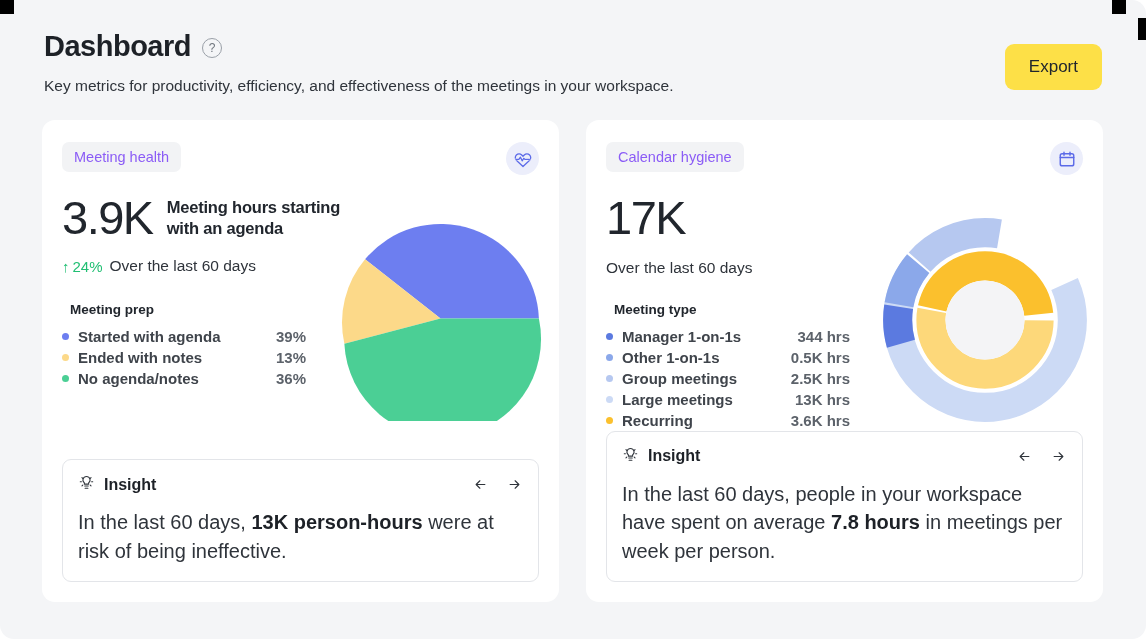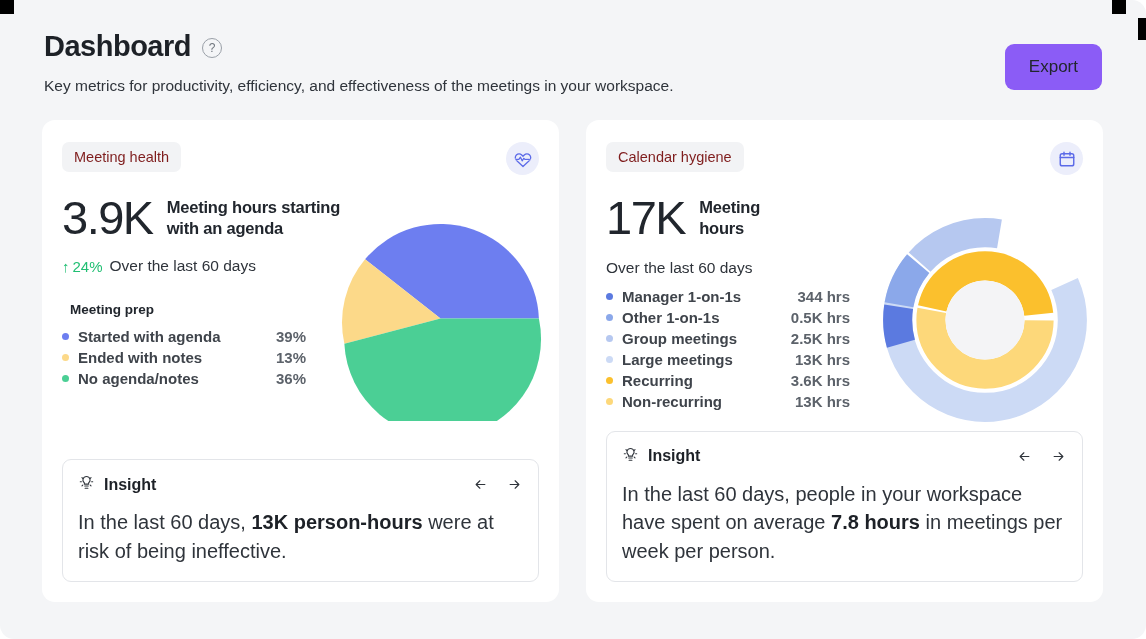--- a/index.html
+++ b/index.html
@@ -34,40 +34,40 @@
     border: 1.6px solid #9aa0a8;
     display: flex; align-items: center; justify-content: center;
     font-size: 12px; color: #6f757d; cursor: pointer;
     margin-top: 3px;
   }
   .subtitle {
     margin-top: 13px; font-size: 15.5px; color: #2f343b; line-height: 1.3;
   }
   .export-btn {
     position: absolute; right: 0; top: 14px;
-    background: #8b5cf6; border: none; border-radius: 9px;
+    background: #fde047; border: none; border-radius: 9px;
     padding: 13px 24px; font-size: 17px; color: #21262d;
     font-family: "Liberation Sans", sans-serif; cursor: pointer;
   }
 
   
   .cards {
     position: absolute; left: 42px; top: 120px;
     display: flex; gap: 27px;
   }
   .card {
     width: 517px; height: 482px;
     background: #fff; border-radius: 13px;
     padding: 22px 20px 20px 20px;
     position: relative;
   }
   .card-top { display: flex; align-items: flex-start; justify-content: space-between; }
   .pill {
     background: #f2f3f5; border-radius: 7px;
-    padding: 7px 12px; font-size: 14.5px; color: #7f1d1d;
+    padding: 7px 12px; font-size: 14.5px; color: #8b5cf6;
   }
   .badge-icon {
     width: 33px; height: 33px; border-radius: 50%;
     background: #eceefb; display: flex; align-items: center; justify-content: center;
   }
 
   .metric-row { display: flex; align-items: center; gap: 14px; margin-top: 19px; }
   .metric-num {
     font-size: 47px; font-weight: 400; color: #21262d;
     letter-spacing: -1.5px; line-height: 1;
@@ -224,25 +224,25 @@
         <div class="badge-icon">
           <svg width="18" height="18" viewBox="0 0 24 24" fill="none" stroke="#5b6ae8" stroke-width="1.9" stroke-linecap="round" stroke-linejoin="round">
             <rect x="3" y="5" width="18" height="16" rx="2.5"></rect>
             <path d="M3 10h18M8 3v4M16 3v4"></path>
           </svg>
         </div>
       </div>
 
       <div class="metric-row">
         <div class="metric-num">17K</div>
-        <div class="metric-label" style="max-width:80px">Meeting hours</div>
       </div>
 
       <div class="period-only">Over the last 60 days</div>
 
+      <div class="legend-title" style="margin-top:25px">Meeting type</div>
       <div class="legend">
         <div class="legend-row">
           <span class="dot" style="background:#5b7ae0"></span>
           <span class="lname">Manager 1-on-1s</span>
           <span class="lval">344 hrs</span>
         </div>
         <div class="legend-row">
           <span class="dot" style="background:#8ba8ea"></span>
           <span class="lname">Other 1-on-1s</span>
           <span class="lval">0.5K hrs</span>

